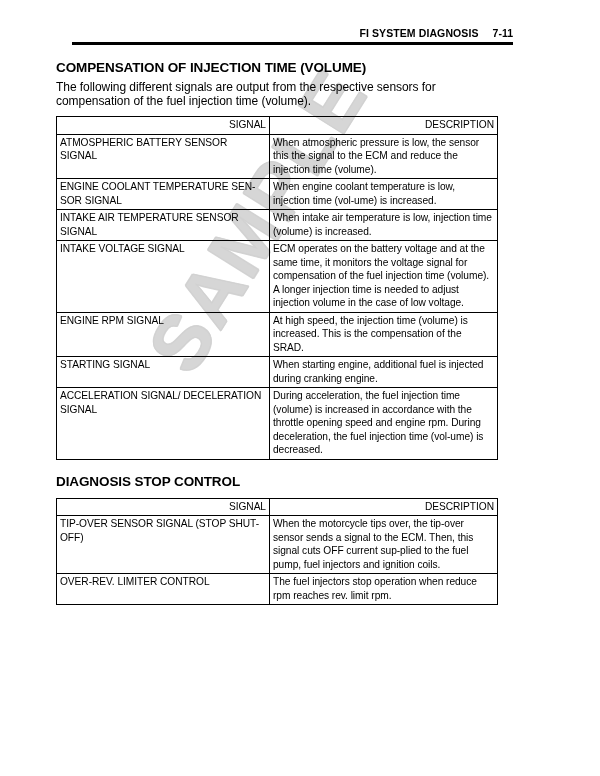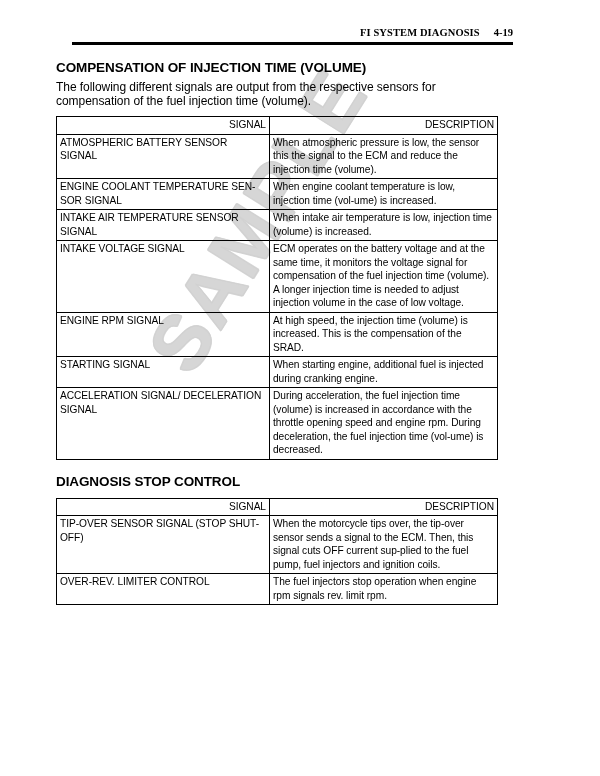--- a/index.html
+++ b/index.html
@@ -53,21 +53,20 @@
   }
 
   
   .page-header {
     position: absolute;
     left: 72px;
     top: 22px;
     width: 441px;
     height: 26px;
     z-index: 10;
-    font-family: Liberation Serif, serif;
   }
   .header-row {
     display: flex;
     justify-content: flex-end;
     align-items: flex-end;
     height: 17px;
   }
   .header-title {
     font-size: 10.5px;
     font-weight: bold;
@@ -146,21 +145,21 @@
 
 <div id="page">
 
   <div class="watermark">
     <div class="watermark-text">SAMPLE</div>
   </div>
 
   <div class="page-header">
     <div class="header-row">
       <span class="header-title">FI SYSTEM DIAGNOSIS</span>
-      <span class="header-page">4-19</span>
+      <span class="header-page">7-11</span>
     </div>
     <div class="header-rule"></div>
   </div>
 
   <div class="content">
 
     <div class="section-block">
       <h1 class="section-title">COMPENSATION OF INJECTION TIME (VOLUME)</h1>
       <p class="intro">The following different signals are output from the respective sensors for compensation of the fuel injection time (volume).</p>
 
@@ -224,20 +223,20 @@
             <th>DESCRIPTION</th>
           </tr>
         </thead>
         <tbody>
           <tr>
             <td class="signal">TIP-OVER SENSOR SIGNAL (STOP SHUT-OFF)</td>
             <td class="desc">When the motorcycle tips over, the tip-over sensor sends a signal to the ECM. Then, this signal cuts OFF current sup-plied to the fuel pump, fuel injectors and ignition coils.</td>
           </tr>
           <tr>
             <td class="signal">OVER-REV. LIMITER CONTROL</td>
-            <td class="desc">The fuel injectors stop operation when engine rpm signals rev. limit rpm.</td>
+            <td class="desc">The fuel injectors stop operation when reduce rpm reaches rev. limit rpm.</td>
           </tr>
         </tbody>
       </table>
     </div>
 
   </div>
 </div>
 
 </body></html>

